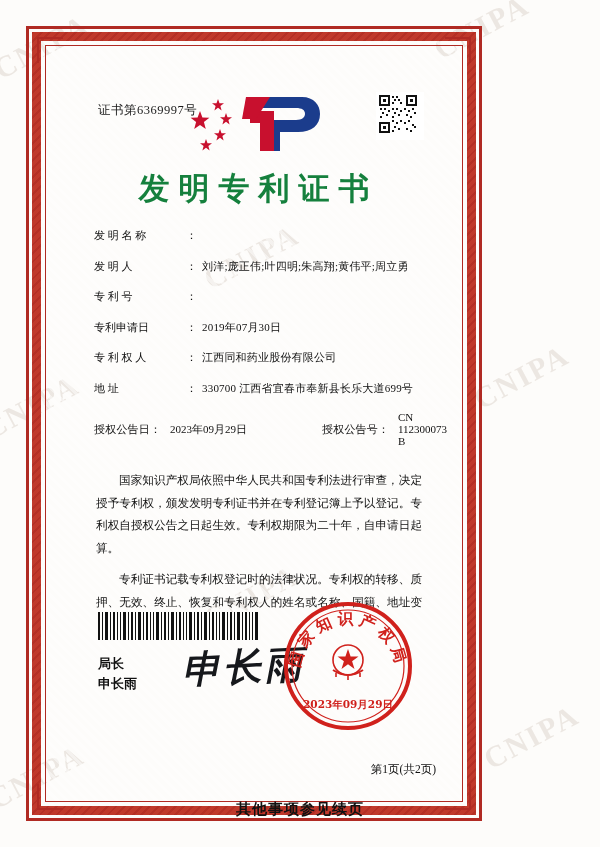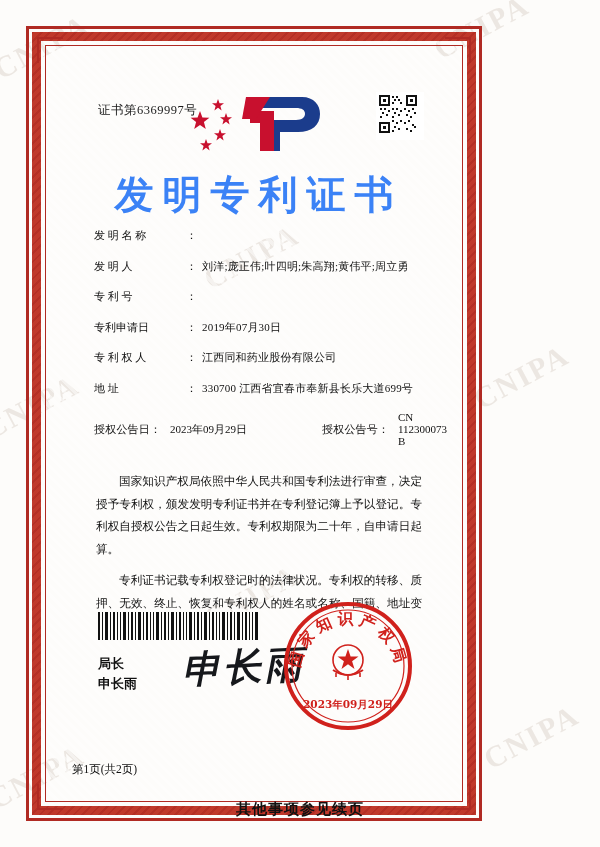--- a/index.html
+++ b/index.html
@@ -138,24 +138,24 @@
     justify-content: center;
   }
 
   .title {
     position: absolute;
     left: 0;
     right: 0;
     top: 96px;
     text-align: center;
     font-family: "DejaVu Serif", "Liberation Serif", serif;
-    font-size: 39px;
+    font-size: 31px;
     font-weight: bold;
     letter-spacing: 9px;
-    color: #3b82f6;
+    color: #15803d;
     text-indent: 9px;
   }
 
   
   .fields {
     position: absolute;
     left: 22px;
     right: 10px;
     top: 156px;
   }
@@ -196,21 +196,21 @@
   .field-row2 .val2 {
     margin-left: 4px;
   }
 
   
   .paras {
     position: absolute;
     left: 24px;
     right: 14px;
     top: 398px;
-    font-family: Liberation Sans, sans-serif;
+    font-family: Liberation Serif, serif;
     font-size: 11.6px;
     line-height: 1.95;
     color: #111;
     text-align: justify;
   }
   .paras p {
     margin: 0 0 9px 0;
     text-indent: 23px;
   }
 
@@ -255,21 +255,21 @@
     width: 132px;
     height: 132px;
   }
   .seal svg { display: block; }
 
   .page-no {
     position: absolute;
     left: 0;
     right: 0;
     bottom: 6px;
-    text-align: left;
+    text-align: right;
     font-family: "Liberation Serif", "DejaVu Serif", serif;
     font-size: 11.5px;
     color: #111;
   }
 
   .footer-note {
     position: absolute;
     left: 0;
     right: 0;
     top: 800px;

